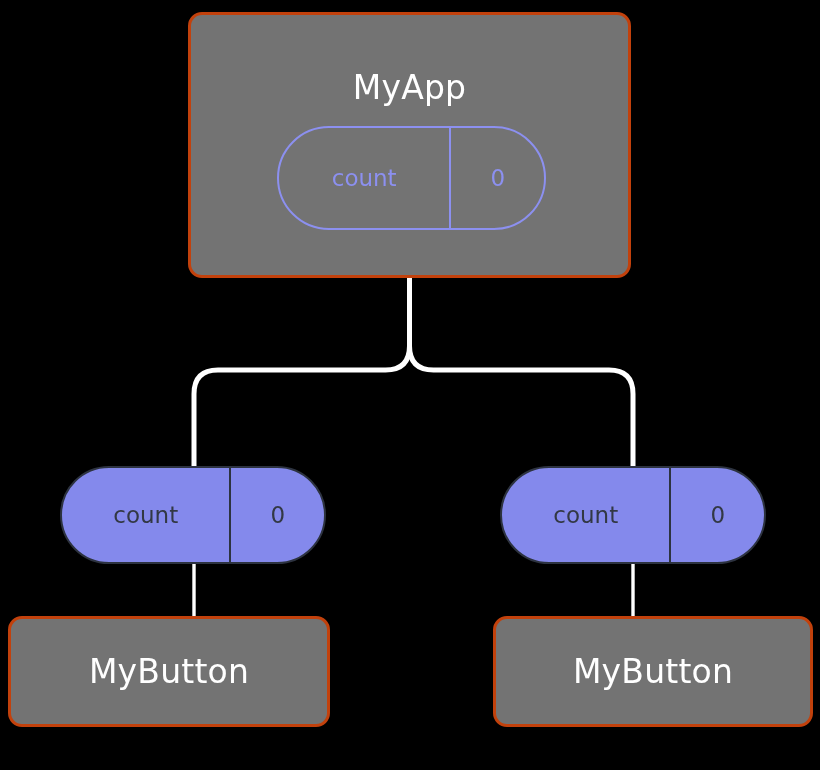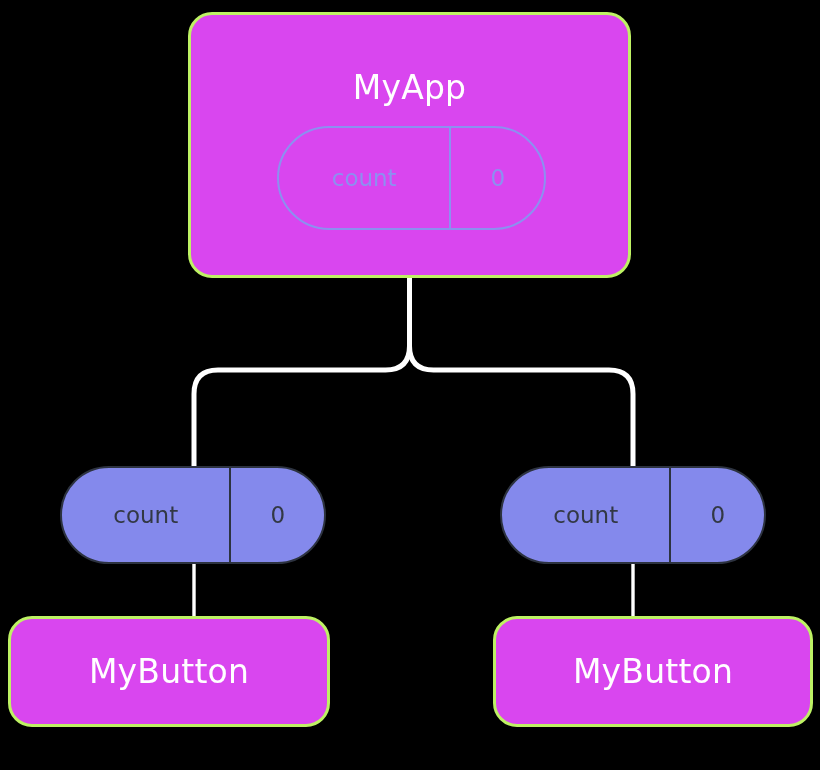--- a/index.html
+++ b/index.html
@@ -29,23 +29,23 @@
     left: 0;
     top: 0;
     width: 820px;
     height: 770px;
     pointer-events: none;
   }
 
   
   .component-box {
     position: absolute;
-    background: #d946ef;
-    border: 3px solid #bef264;
-    border-radius: 24px;
+    background: #737373;
+    border: 3px solid #c2410c;
+    border-radius: 14px;
     display: flex;
     flex-direction: column;
     align-items: center;
   }
 
   .component-title {
     color: #FFFFFF;
     font-size: 33px;
     font-weight: 400;
     letter-spacing: 0.2px;

